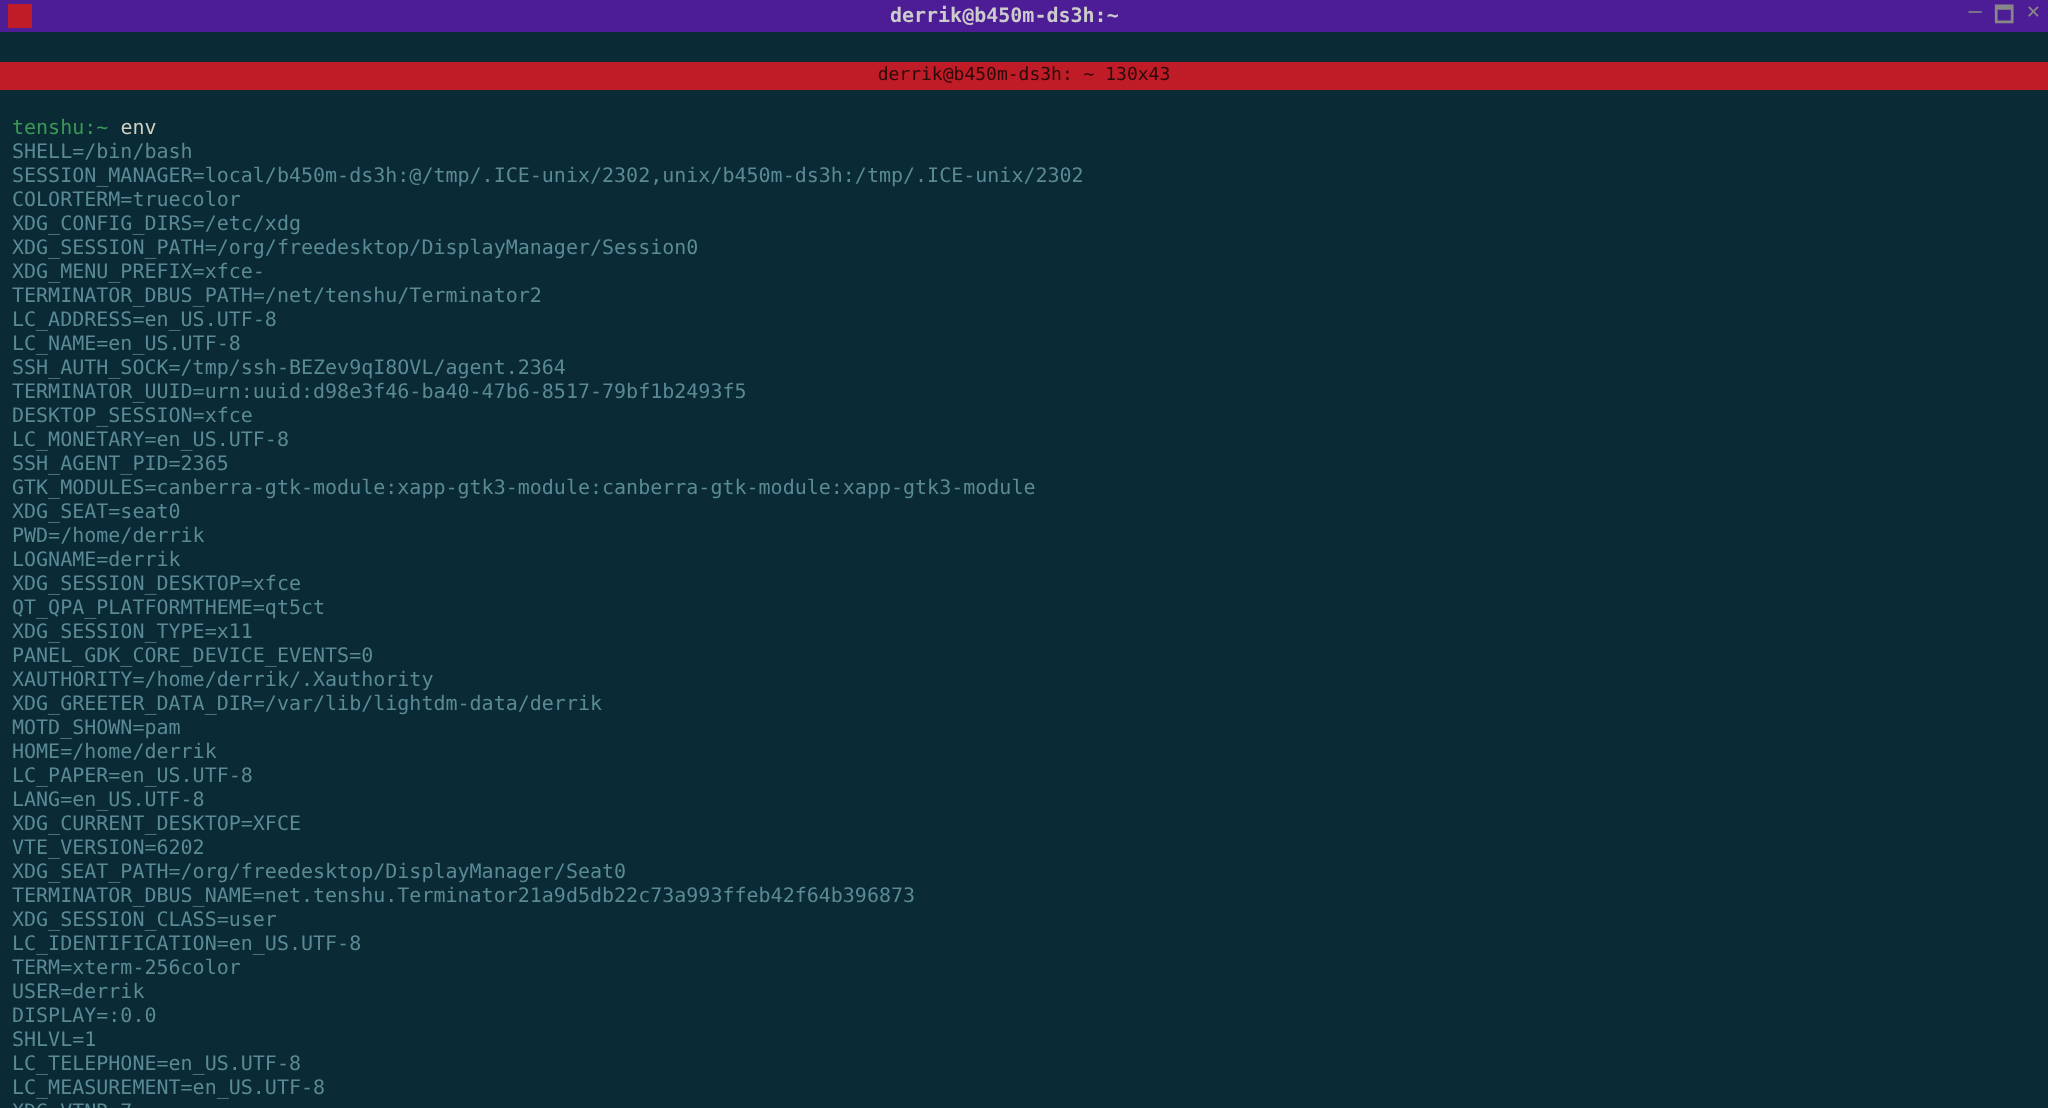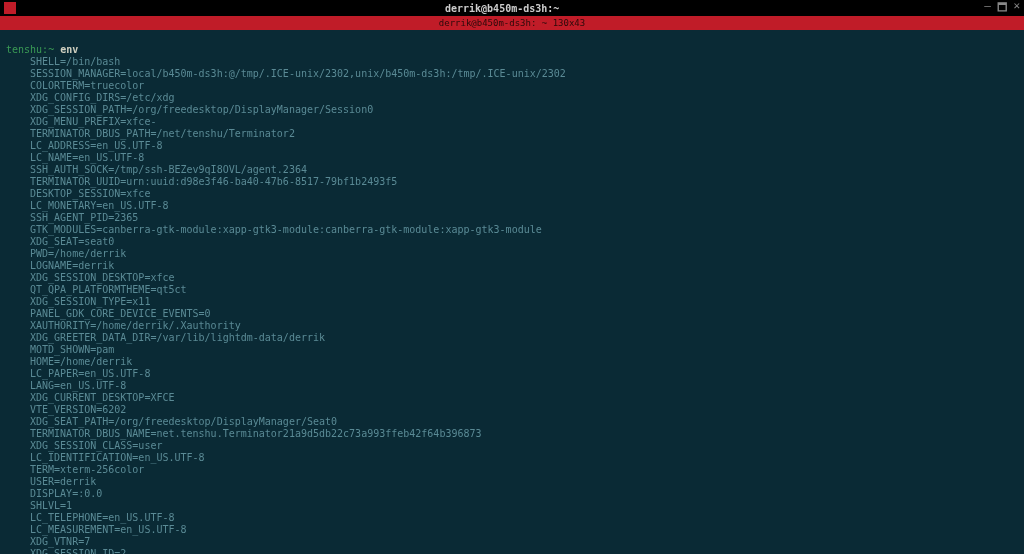--- a/index.html
+++ b/index.html
@@ -10,21 +10,21 @@
     body {
       width: 1024px;
       height: 554px;
       background: #0a2a35;
       font-family: 'DejaVu Sans Mono', 'Liberation Mono', monospace;
       font-size: 10px;
       overflow: hidden;
     }
     .titlebar {
       height: 16px;
-      background: #000000;
+      background: #4c1d95;
       color: #cccccc;
       display: flex;
       align-items: center;
       padding: 0 4px;
       font-size: 10px;
     }
     .titlebar-icon {
       width: 12px;
       height: 12px;
       margin-right: 4px;
@@ -46,40 +46,39 @@
       cursor: pointer;
     }
     .tab-bar {
       height: 14px;
       background: #c01c28;
       color: #2a0a0a;
       display: flex;
       align-items: center;
       justify-content: center;
       font-size: 9px;
+      margin-top: 15px;
     }
     .terminal-content {
       padding: 2px 6px;
       line-height: 12px;
       color: #5a8a95;
       white-space: pre;
     }
     .prompt-line {
       color: #4a7a85;
     }
     .prompt-user {
       color: #3a9a55;
     }
     .prompt-cmd {
       color: #d0d0c0;
-      font-weight: bold;
     }
     .env-line {
       color: #5a8a95;
-      margin-left: 24px;
     }
   </style>
 </head>
 <body>
 
 <div class="titlebar">
   <span class="titlebar-icon"></span>
   <span class="titlebar-title">derrik@b450m-ds3h:~</span>
   <div class="titlebar-controls">
     <span>—</span>

